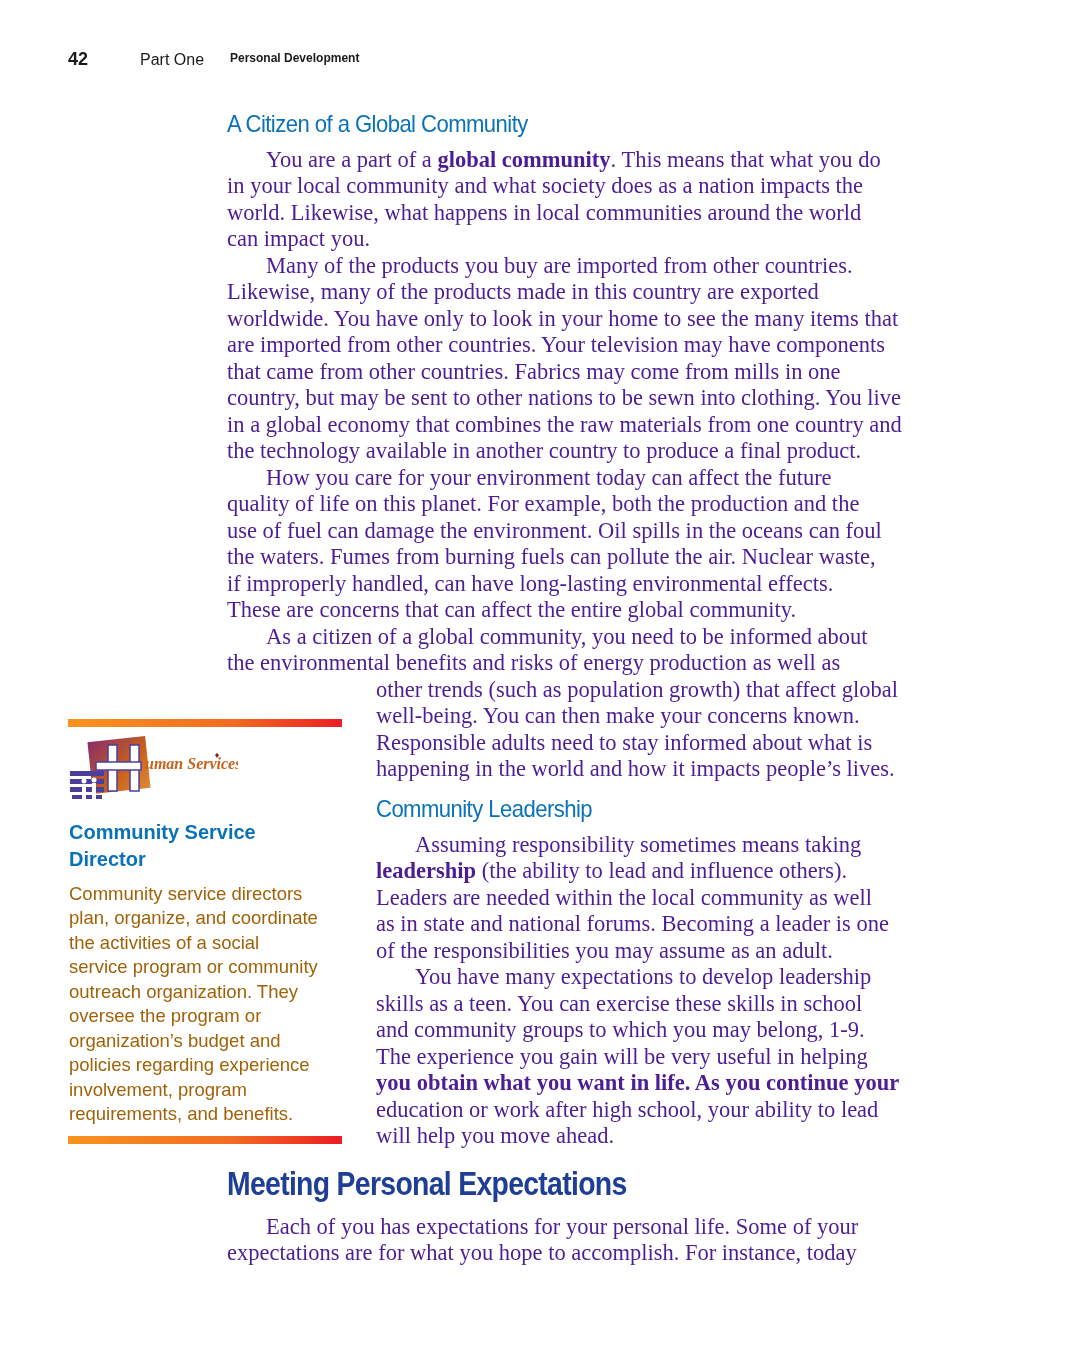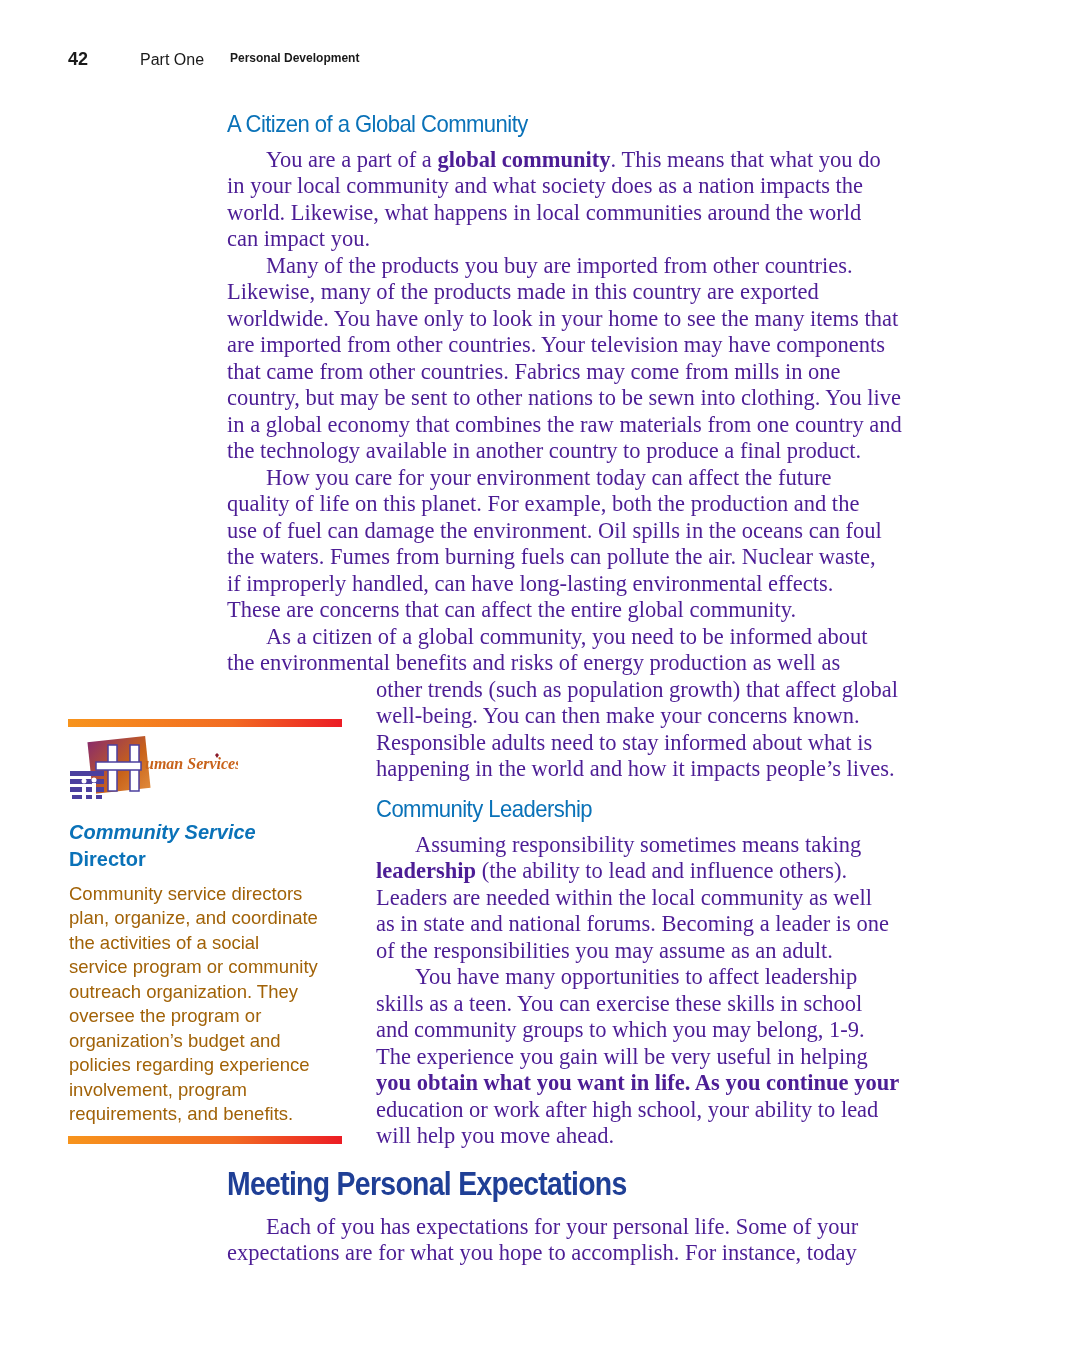--- a/index.html
+++ b/index.html
@@ -60,21 +60,21 @@
   <div class="line" style="left:376px; top:730px;">Responsible adults need to stay informed about what is</div>
   <div class="line" style="left:376px; top:756px;">happening in the world and how it impacts people’s lives.</div>
 
   <div class="h2" style="left:376px; top:795px;">Community Leadership</div>
 
   <div class="line" style="left:415px; top:832px;">Assuming responsibility sometimes means taking</div>
   <div class="line" style="left:376px; top:858px;"><b>leadership</b><span> (the ability to lead and influence others).</span></div>
   <div class="line" style="left:376px; top:885px;">Leaders are needed within the local community as well</div>
   <div class="line" style="left:376px; top:911px;">as in state and national forums. Becoming a leader is one</div>
   <div class="line" style="left:376px; top:938px;">of the responsibilities you may assume as an adult.</div>
-  <div class="line" style="left:415px; top:964px;">You have many opportunities to affect leadership</div>
+  <div class="line" style="left:415px; top:964px;">You have many expectations to develop leadership</div>
   <div class="line" style="left:376px; top:991px;">skills as a teen. You can exercise these skills in school</div>
   <div class="line" style="left:376px; top:1017px;">and community groups to which you may belong, 1-9.</div>
   <div class="line" style="left:376px; top:1044px;">The experience you gain will be very useful in helping</div>
   <div class="line" style="left:376px; top:1070px;font-weight:bold;">you obtain what you want in life. As you continue your</div>
   <div class="line" style="left:376px; top:1097px;">education or work after high school, your ability to lead</div>
   <div class="line" style="left:376px; top:1123px;">will help you move ahead.</div>
 
   <div class="h1" style="left:227px; top:1165px;">Meeting Personal Expectations</div>
   <div class="line" style="left:266px; top:1214px;">Each of you has expectations for your personal life. Some of your</div>
   <div class="line" style="left:227px; top:1240px;">expectations are for what you hope to accomplish. For instance, today</div>
@@ -97,21 +97,21 @@
       <rect x="28" y="27" width="45" height="8" fill="#ffffff" stroke="#4b3f9e" stroke-width="1.5"></rect>
       <circle cx="16" cy="46" r="2.5" fill="#ffffff"></circle>
       <rect x="14" y="49" width="4" height="17" fill="#ffffff"></rect>
       <circle cx="26" cy="45" r="2.5" fill="#ffffff"></circle>
       <rect x="24" y="48" width="4" height="18" fill="#ffffff"></rect>
       <text x="77" y="34" font-family="Liberation Serif, serif" font-style="italic" font-weight="bold" font-size="16" fill="#c8621a">uman Services</text>
       <path d="M147 20 l2 -2 l2 2 l-2 3z" fill="#8a1a2a"></path>
     </svg>
   </div>
 
-  <div class="side-title" style="top:821px;font-style:italic;">Community Service</div>
+  <div class="side-title" style="top:821px;">Community Service</div>
   <div class="side-title" style="top:848px;">Director</div>
 
   <div class="side-line" style="top:882px;">Community service directors</div>
   <div class="side-line" style="top:906px;">plan, organize, and coordinate</div>
   <div class="side-line" style="top:931px;">the activities of a social</div>
   <div class="side-line" style="top:955px;">service program or community</div>
   <div class="side-line" style="top:980px;">outreach organization. They</div>
   <div class="side-line" style="top:1004px;">oversee the program or</div>
   <div class="side-line" style="top:1029px;">organization’s budget and</div>
   <div class="side-line" style="top:1053px;">policies regarding experience</div>

